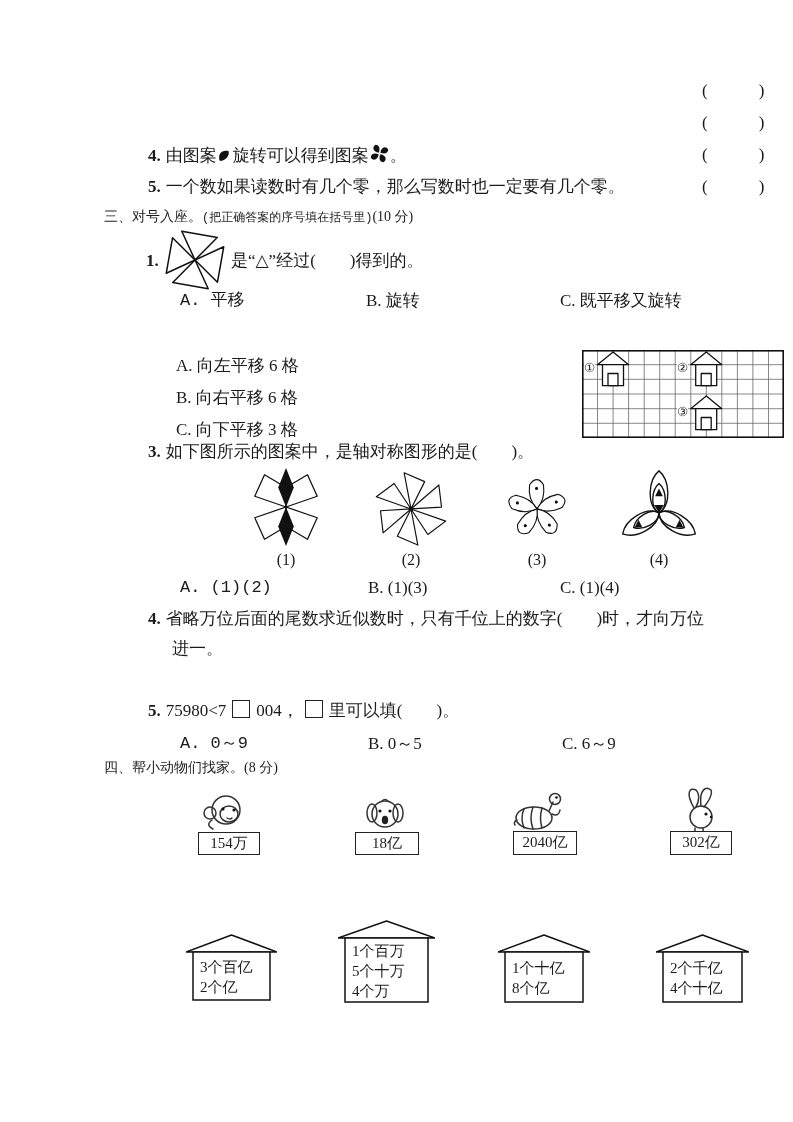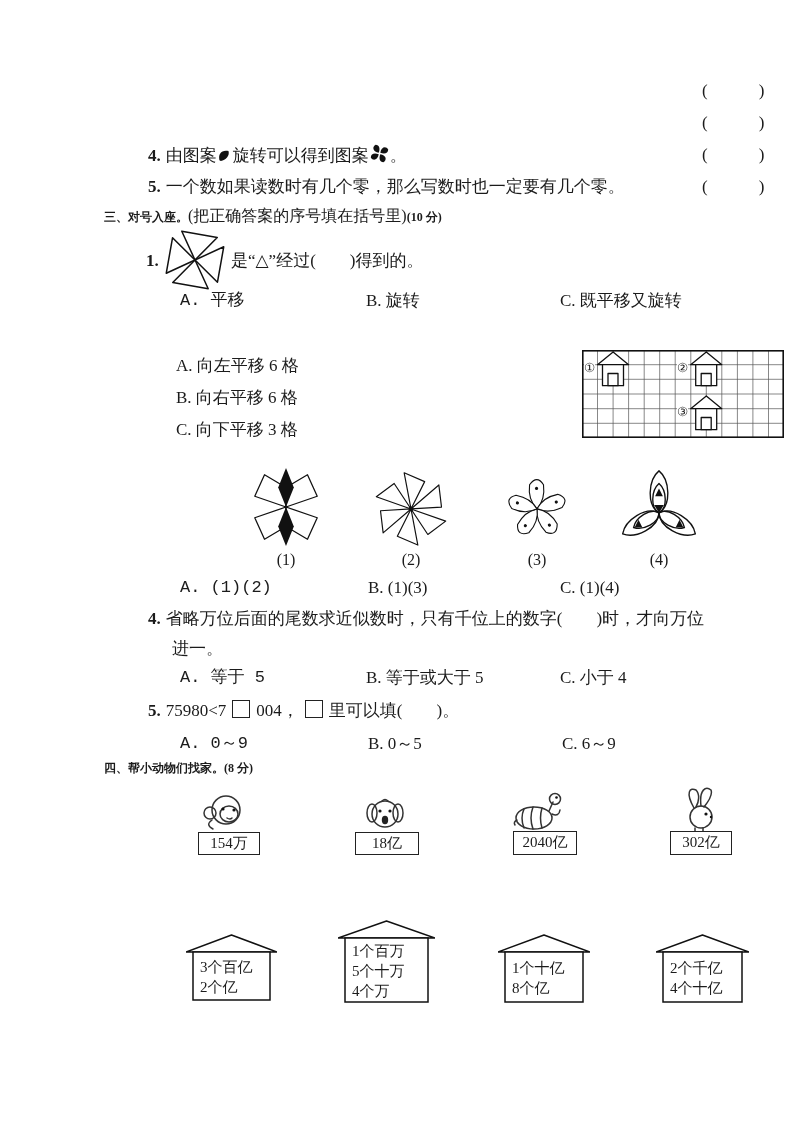--- a/index.html
+++ b/index.html
@@ -7,22 +7,22 @@
     position:relative;width:793px;height:1122px;margin:0 auto;
     background:#ffffff;color:#1b1b1b;
     font-family:"Liberation Serif","DejaVu Serif",serif;
     font-size:17px;line-height:22px;overflow:hidden;
   }
   .abs{position:absolute;}
   .qnum{font-weight:bold;margin-right:5px;}
   .judge-row{position:absolute;left:0;width:793px;height:24px;}
   .row-text{position:absolute;left:148px;white-space:nowrap;}
   .answer-paren{position:absolute;left:702px;white-space:pre;}
-  .sec-title{font-weight:bold;font-size:12px;}
-  .sec-note{font-weight:normal;font-size:16px;}
+  .sec-title{font-weight:normal;font-size:14px;}
+  .sec-note{font-weight:normal;font-size:12px;font-family:Liberation Mono, monospace;}
   .options-row{position:absolute;left:0;width:793px;height:24px;}
   .opt{position:absolute;white-space:nowrap;}
   .opt-a{left:180px;font-family:Liberation Mono, monospace;}.opt-b{left:366px;}.opt-c{left:560px;}
   .stack-opt{position:absolute;left:176px;white-space:nowrap;}
   .fillbox{display:inline-block;width:16px;height:16px;border:1.6px solid #222;vertical-align:-2px;margin:0 6px;background:#fff;}
   .inline-icon{vertical-align:-2px;margin:0 1px;}
   .fig-label{position:absolute;text-align:center;font-size:16px;}
   .grid-wrap{position:absolute;left:582px;top:350px;width:202px;height:88px;}
   .grid-label{position:absolute;font-size:12.5px;line-height:13px;background:#fff;}
   .sign{position:absolute;border:1.6px solid #222;background:#fff;text-align:center;font-size:15px;line-height:21px;}
@@ -119,20 +119,21 @@
         <polygon points="15.5,14.7 31.1,2 46.6,14.7"></polygon>
         <rect x="20.5" y="14.7" width="21" height="21"></rect>
         <rect x="26" y="23.5" width="10" height="12.2"></rect>
       </g>
     </svg>
     <span class="grid-label" style="left:2px;top:12px">①</span>
     <span class="grid-label" style="left:95px;top:12px">②</span>
     <span class="grid-label" style="left:95px;top:56px">③</span>
   </div>
 
+  <span class="abs row-text" style="top:441px"><b class="qnum">3.</b><span>如下图所示的图案中，是轴对称图形的是(　　)。</span></span>
 
   <svg class="abs" style="left:247px;top:466px" width="78" height="82" viewBox="0 0 78 84">
     <g stroke="#111" stroke-width="1.3" stroke-linejoin="round" fill="#fff">
       <polygon points="39,22 17,9 7,31 39,42"></polygon>
       <polygon points="39,22 61,9 71,31 39,42"></polygon>
       <polygon points="39,62 17,75 7,53 39,42"></polygon>
       <polygon points="39,62 61,75 71,53 39,42"></polygon>
     </g>
     <g fill="#111">
       <polygon points="39,2 47,22 39,42 31,22"></polygon>
@@ -200,25 +201,20 @@
   <div class="fig-label" style="left:620px;top:549px;width:78px">(4)</div>
 
   <div class="options-row" style="top:577px">
     <span class="opt opt-a">A. (1)(2)</span>
     <span class="opt" style="left:368px">B. (1)(3)</span>
     <span class="opt opt-c">C. (1)(4)</span>
   </div>
 
   <span class="abs row-text" style="top:608px"><b class="qnum">4.</b><span>省略万位后面的尾数求近似数时，只有千位上的数字(　　)时，才向万位</span></span>
   <span class="abs" style="left:172px;top:638px">进一。</span>
-  <div class="options-row" style="top:667px">
-    <span class="opt opt-a">A. 等于 5</span>
-    <span class="opt opt-b">B. 等于或大于 5</span>
-    <span class="opt opt-c">C. 小于 4</span>
-  </div>
 
   <span class="abs row-text" style="top:700px"><b class="qnum">5.</b><span>75980&lt;7</span><span class="fillbox"></span><span>004，</span><span class="fillbox"></span><span>里可以填(　　)。</span></span>
   <div class="options-row" style="top:733px">
     <span class="opt opt-a">A. 0～9</span>
     <span class="opt" style="left:368px">B. 0～5</span>
     <span class="opt" style="left:562px">C. 6～9</span>
   </div>
 
   <div class="abs" style="left:104px;top:756px;white-space:nowrap">
     <span class="sec-title">四、帮小动物们找家。</span><span class="sec-title">(8 分)</span>

